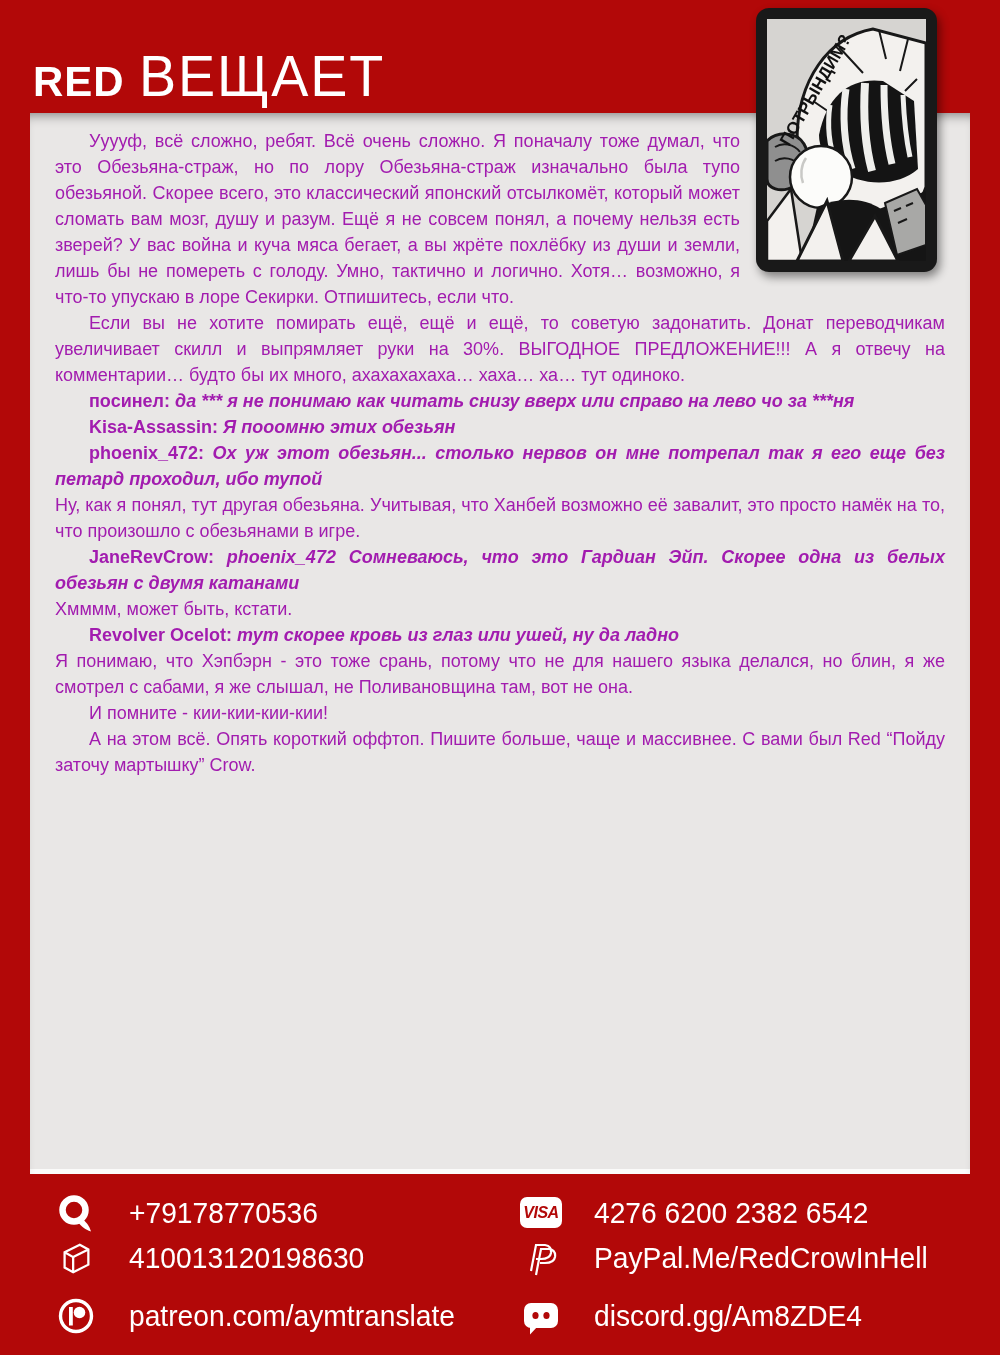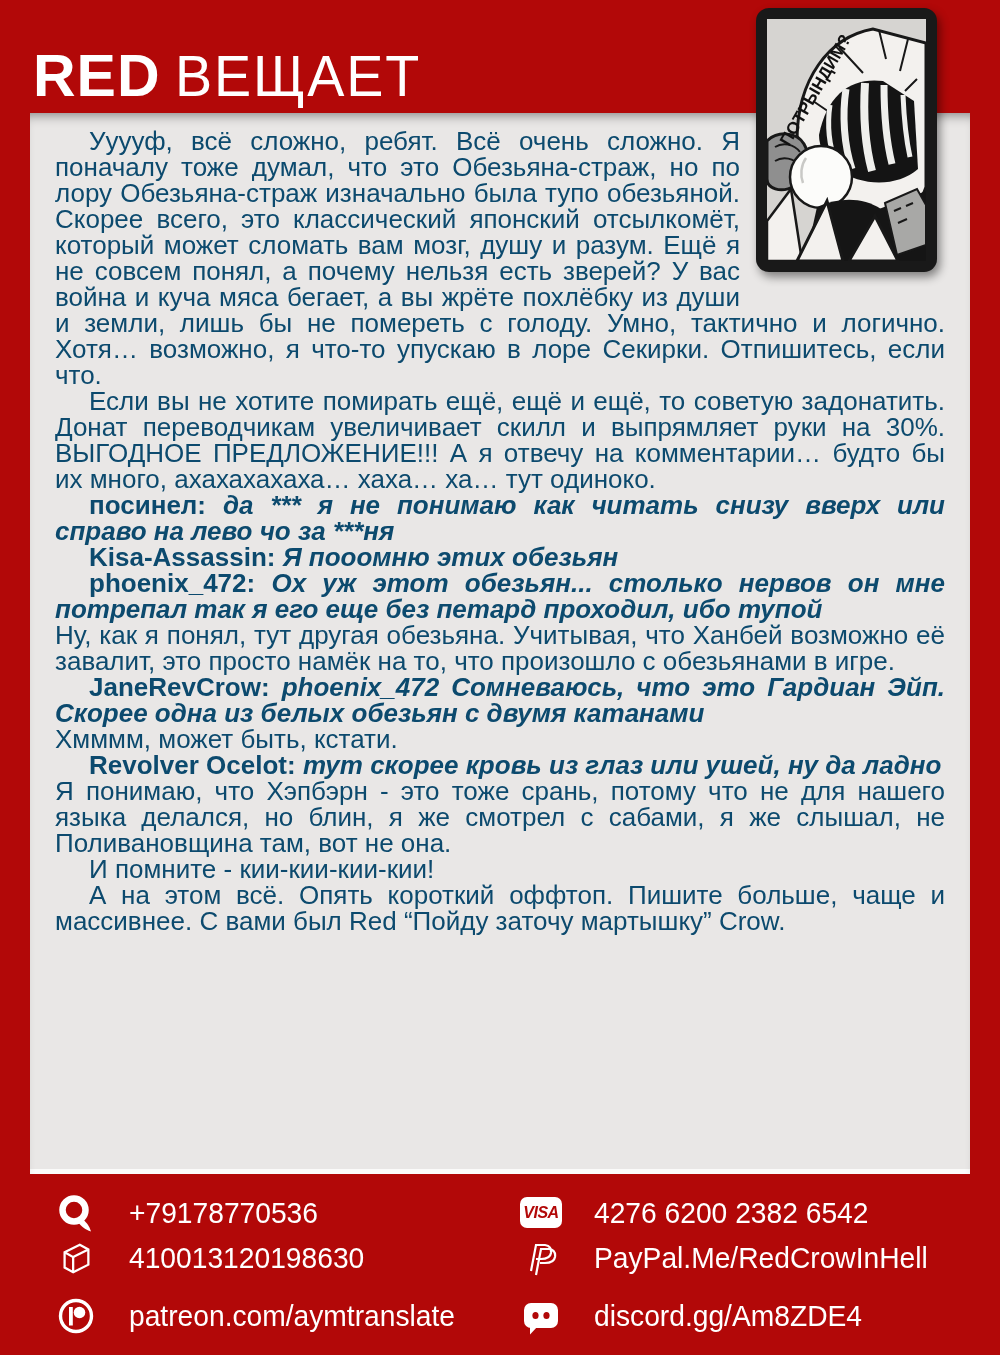--- a/index.html
+++ b/index.html
@@ -1,30 +1,30 @@
 <!DOCTYPE html>
 <html><head>
 <meta charset="utf-8">
 <style>
   html,body{margin:0;padding:0;}
   body{font-family:"Liberation Sans",sans-serif;}
   .page{position:relative;width:1000px;height:1355px;background:#b20808;overflow:hidden;}
 
   
   .brand{position:absolute;left:33px;top:42px;color:#fff;white-space:nowrap;}
-  .brand-bold{font-size:59px;font-weight:800;letter-spacing:1px;margin-top:16px;}
+  .brand-bold{font-size:42px;font-weight:800;letter-spacing:1px;margin-top:16px;}
   .brand-light{font-size:58px;font-weight:400;letter-spacing:2px;margin-left:14px;
                transform:scaleX(.96);display:inline-block;transform-origin:left;}
 
   
   .panel{position:absolute;left:30px;top:113px;width:940px;height:1061px;
-         background:#e9e7e6;color:#0c4a6e;
+         background:#e9e7e6;color:#a21caf;
          box-shadow:inset 0 10px 12px -8px rgba(0,0,0,.45), inset 0 -5px 0 #fbfbfa;
          padding:15px 25px 0 25px;box-sizing:border-box;
-         font-size:26px;line-height:26px;text-align:justify;}
+         font-size:18px;line-height:26px;text-align:justify;}
   .panel p{margin:0;}
   .indent{text-indent:34px;}
   .block{margin-bottom:26px;}
   .img-spacer{float:right;width:205px;height:162px;}
   .c-user{font-weight:700;}
   .c-quote{font-weight:bold;font-style:italic;}
 
   
   .manga{position:absolute;left:756px;top:8px;width:181px;height:264px;
          background:#191919;border-radius:13px;padding:11px;box-sizing:border-box;

